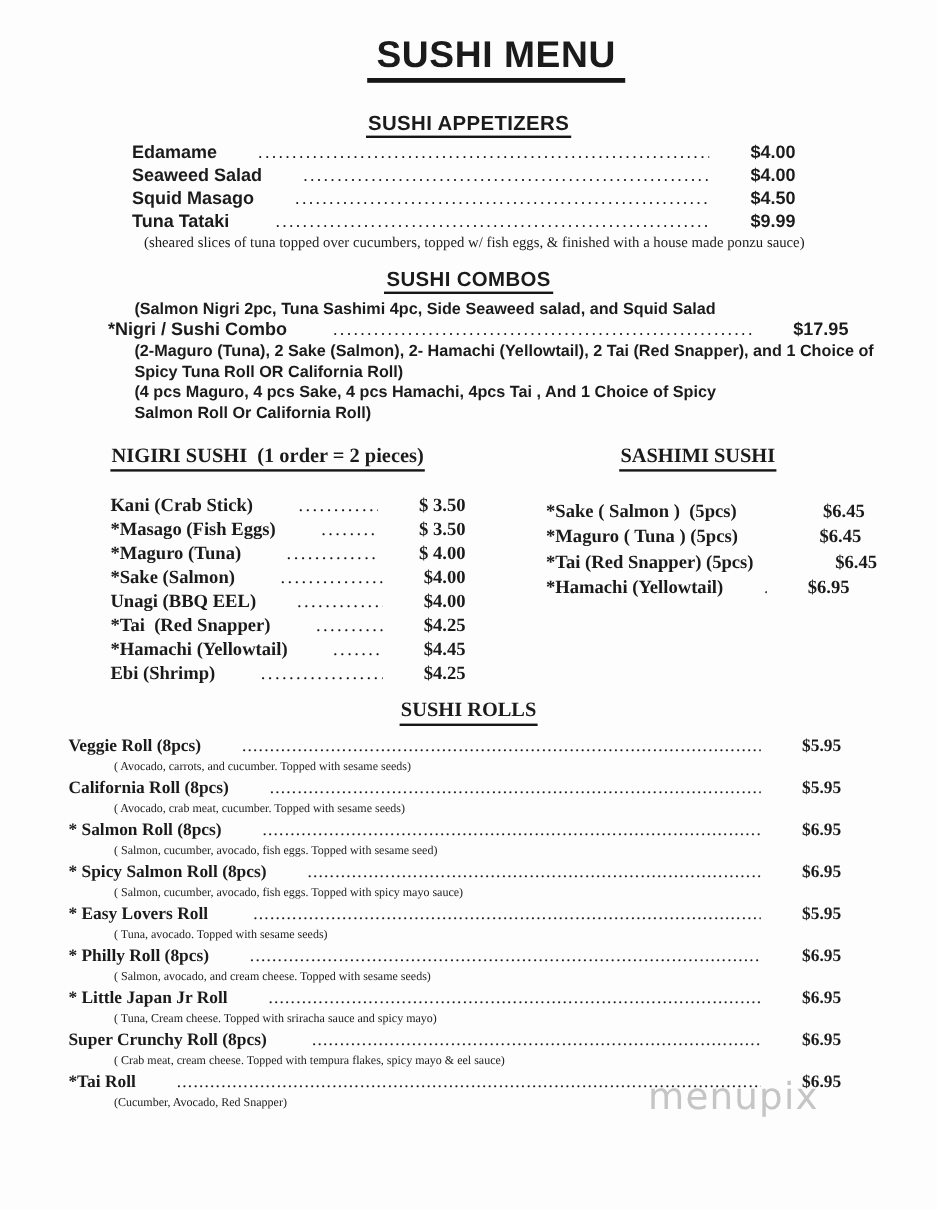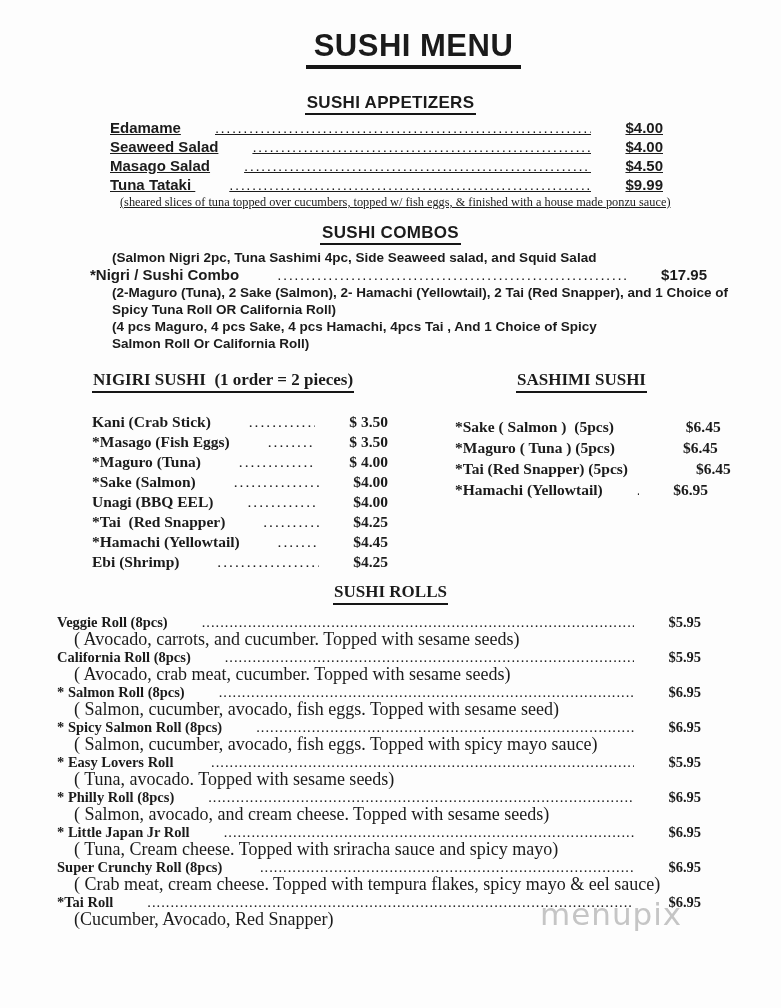--- a/index.html
+++ b/index.html
@@ -40,21 +40,21 @@
   .row { display:flex; align-items:baseline;gap:32px; }
   .row .name  { white-space:pre; }
   .row .dots  { flex:1 1 auto; overflow:hidden; white-space:nowrap; margin:0 2px; }
   .row .dots::after {
     content:"....................................................................................................................................................................................................................";
     letter-spacing:1.5px; font-weight:normal;
   }
   .row .price { white-space:pre; }
 
   
-  .appetizers { margin-top:24px;text-decoration:underline; }
+  .appetizers { margin-top:24px; }
   .appetizers .list { margin:3px 118px 0 110px; }
   .appetizers .row { font-size:15px; font-weight:bold; line-height:19px; }
   .appetizers .tataki-desc {
     font-family:"Liberation Serif", serif; font-weight:normal;
     font-size:12.3px; line-height:16px; margin-left:10px; white-space:pre;
   }
 
   
   .combos { margin-top:13px; }
   .combos .list { margin:4px 74px 0 90px; }
@@ -74,22 +74,22 @@
   .two-col .row { font-size:15.5px; font-weight:bold; }
   .col-nigiri .row { line-height:20px; }
   .col-sashimi .row { line-height:21px;text-align:center; }
   .two-col .row .dots::after { letter-spacing:2px; }
 
   
   .rolls { margin-top:10px; font-family:"Liberation Serif", serif; }
   .rolls .list { margin:8px 80px 0 57px; }
   .rolls .row { font-size:14.5px; font-weight:bold; line-height:18px; }
   .rolls .desc {
-    font-weight:normal; font-size:18px; line-height:17px;
-    margin-left:17px; white-space:pre;
+    font-weight:normal; font-size:10px; line-height:17px;
+    margin-left:38px; white-space:pre;
   }
   .rolls .row .dots::after { letter-spacing:1px; }
 
   
   .watermark {
     position:absolute; left:540px; top:896px;
     font-family:"DejaVu Sans", sans-serif;
     font-size:31px; letter-spacing:1px; color:#c7c7c7;
     mix-blend-mode:multiply; pointer-events:none;
   }
@@ -112,21 +112,21 @@
         <span class="name">Edamame</span>
           <span class="dots"></span>
           <span class="price">$4.00</span>
       </div>
       <div class="row">
         <span class="name">Seaweed Salad</span>
           <span class="dots"></span>
           <span class="price">$4.00</span>
       </div>
       <div class="row">
-        <span class="name">Masago Salad</span>
+        <span class="name">Squid Masago</span>
           <span class="dots"></span>
           <span class="price">$4.50</span>
       </div>
       <div class="row">
         <span class="name">Tuna Tataki </span>
           <span class="dots"></span>
           <span class="price">$9.99</span>
       </div>
       <div class="tataki-desc">(sheared slices of tuna topped over cucumbers, topped w/ fish eggs, &amp; finished with a house made ponzu sauce)</div>
     </div>

